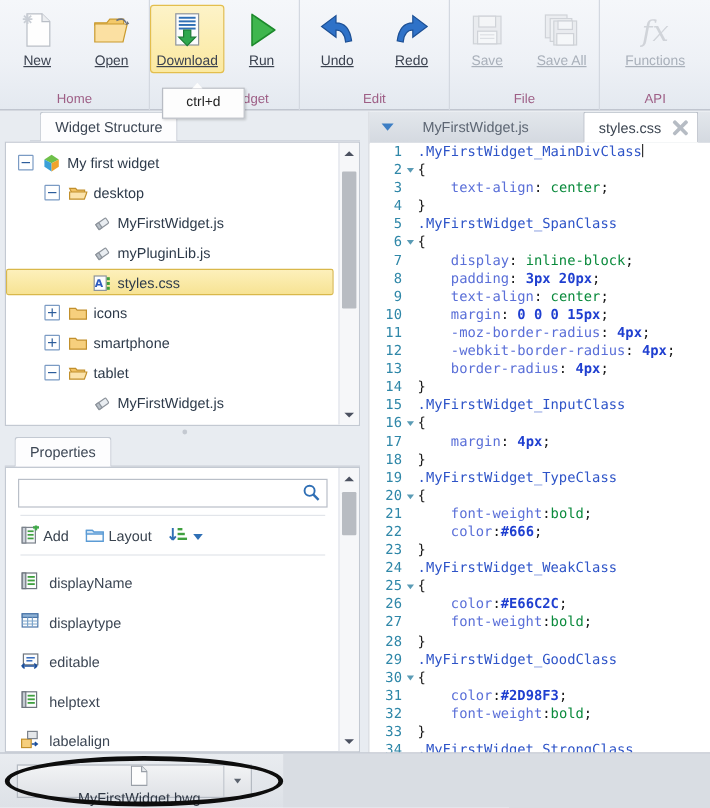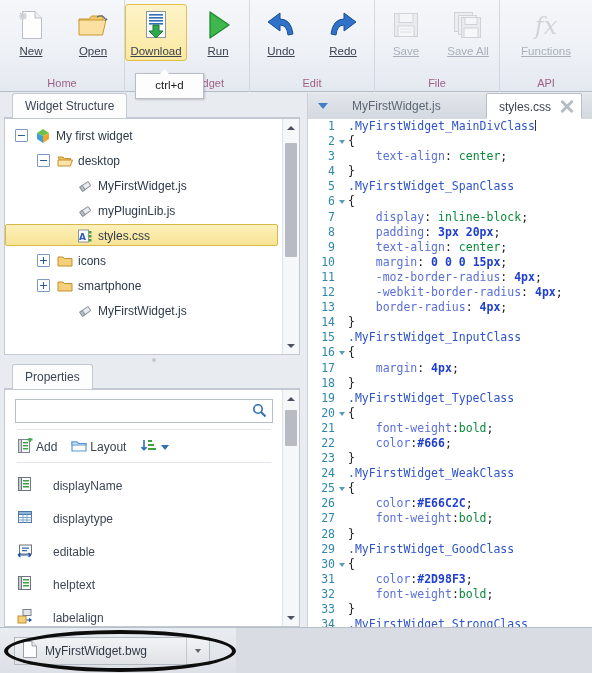--- a/index.html
+++ b/index.html
@@ -63,21 +63,21 @@
     border-radius:3px 3px 0 0;line-height:24px;font-size:12px;color:#3c4654;
     box-sizing:border-box;
   }
   .tabline{position:absolute;left:0;right:0;top:24px;height:1px;background:#c3c9d2;}
   .panel-body{
     position:absolute;left:0;right:0;top:25px;bottom:0;
     background:#ffffff;border:1px solid #c3c9d2;box-sizing:border-box;overflow:hidden;
   }
 
   
-  #structure-panel{top:0;height:262px;}
+  #structure-panel{top:0;height:262px;padding-left:21px;}
   .tree{position:absolute;left:0;top:0;right:17px;bottom:0;overflow:hidden;padding-top:4px;}
   .trow{height:25px;display:flex;align-items:center;white-space:nowrap;position:relative;}
   .trow .exp{
     width:11px;height:11px;border:1px solid #7b9bc4;background:#fff;
     margin-right:7px;position:relative;flex:none;border-radius:1px;
   }
   .trow .exp:before{content:"";position:absolute;left:2px;top:4.5px;width:7px;height:1px;background:#2c5d9b;}
   .trow .exp.plus:after{content:"";position:absolute;left:5px;top:2px;width:1px;height:7px;background:#2c5d9b;}
   .trow .expspace{width:18px;flex:none;}
   .trow .tlabel{font-size:12px;color:#2d3a4a;margin-left:5px;}
@@ -118,21 +118,21 @@
   }
   .searchbox::placeholder{color:#aab0b8;}
   .mag{position:absolute;right:6px;top:4px;width:15px;height:15px;}
   .sep{position:absolute;left:12px;right:28px;height:1px;background:#e2e5ea;}
   .ptoolbar{position:absolute;left:12px;top:44px;height:26px;display:flex;align-items:center;}
   .ptb-item{display:flex;align-items:center;margin-right:14px;}
   .ptb-item .ptxt{font-size:12px;color:#3a4450;margin-left:3px;}
   .caret-dn{width:0;height:0;border-left:4px solid transparent;border-right:4px solid transparent;border-top:5px solid #2f6fb5;margin-left:5px;}
   .plist{position:absolute;left:12px;right:26px;top:79px;bottom:0;overflow:hidden;}
   .prow{height:33px;display:flex;align-items:center;position:relative;}
-  .prow .pname{font-size:12px;color:#3c4654;margin-left:20px;}
+  .prow .pname{font-size:12px;color:#3c4654;margin-left:8px;}
 
   
   .editor{
     position:absolute;left:307px;top:93px;right:0;bottom:46px;
     background:#fff;box-sizing:border-box;border-left:1px solid #ccd1d8;
   }
   .etabbar{
     position:relative;height:26px;
     background:linear-gradient(to bottom,#e3e7ec,#d4d9e0);
     border-bottom:1px solid #b9bfc8;
@@ -181,21 +181,21 @@
 
   
   .statusbar{
     position:absolute;left:0;right:0;bottom:0;height:46px;
     background:linear-gradient(to bottom,#e9ecf0,#dde1e7);
     border-top:1px solid #b9bfc8;box-sizing:border-box;
   }
   .filebtn{
     position:absolute;left:14px;top:9px;width:196px;height:28px;
     background:linear-gradient(to bottom,#f2f3f5,#dfe2e6);
-    border:1px solid #b4bac2;box-sizing:border-box;display:flex;align-items:center;
+    border:1px solid #b4bac2;box-sizing:border-box;display:flex;align-items:center;flex-direction:column;
   }
   .filebtn .fname{font-size:12px;color:#2f3844;margin-left:8px;}
   .filebtn .fdrop{
     position:absolute;right:0;top:0;width:22px;height:26px;
     border-left:1px solid #c3c8cf;display:flex;align-items:center;justify-content:center;
   }
   .filebtn .fdrop i{width:0;height:0;border-left:3.5px solid transparent;border-right:3.5px solid transparent;border-top:4px solid #5c636e;}
   .annot-ellipse{
     position:absolute;left:4px;top:2px;width:232px;height:42px;
     border:4px solid #0d0d0d;border-radius:50%;box-sizing:border-box;z-index:20;pointer-events:none;
@@ -385,20 +385,28 @@
                   <path d="M1 4 H6 L7.3 5.5 H15 V13 H1 Z" fill="#f6cf7d" stroke="#c2902c"></path>
                 </svg></span>
               <span class="tlabel">icons</span>
             </div>
             <div class="trow" style="padding-left: 32px;">
               <span class="exp plus"></span>
               <span class="ticon"><svg width="16" height="16" viewBox="0 0 16 16">
                   <path d="M1 4 H6 L7.3 5.5 H15 V13 H1 Z" fill="#f6cf7d" stroke="#c2902c"></path>
                 </svg></span>
               <span class="tlabel">smartphone</span>
+            </div>
+            <div class="trow" style="padding-left: 32px;">
+              <span class="exp"></span>
+              <span class="ticon"><svg width="16" height="16" viewBox="0 0 16 16">
+                  <path d="M1 4 H6 L7.3 5.5 H13.5 V8 H3 Z" fill="#f1c264" stroke="#c2902c"></path>
+                  <path d="M1 7 H15.5 L13.3 13 H1 Z" fill="#fbe3ab" stroke="#c2902c"></path>
+                </svg></span>
+              <span class="tlabel">tablet</span>
             </div>
             <div class="trow" style="padding-left: 54px;">
               <span class="expspace"></span>
               <span class="ticon"><svg width="16" height="16" viewBox="0 0 16 16">
                   <g transform="rotate(-35 8 8)">
                     <rect x="3" y="6" width="10" height="5" rx="1" fill="#e9edf1" stroke="#8d949c"></rect>
                     <rect x="3" y="6" width="3" height="5" fill="#b9c0c8" stroke="#8d949c"></rect>
                   </g>
                 </svg></span>
               <span class="tlabel">MyFirstWidget.js</span>

